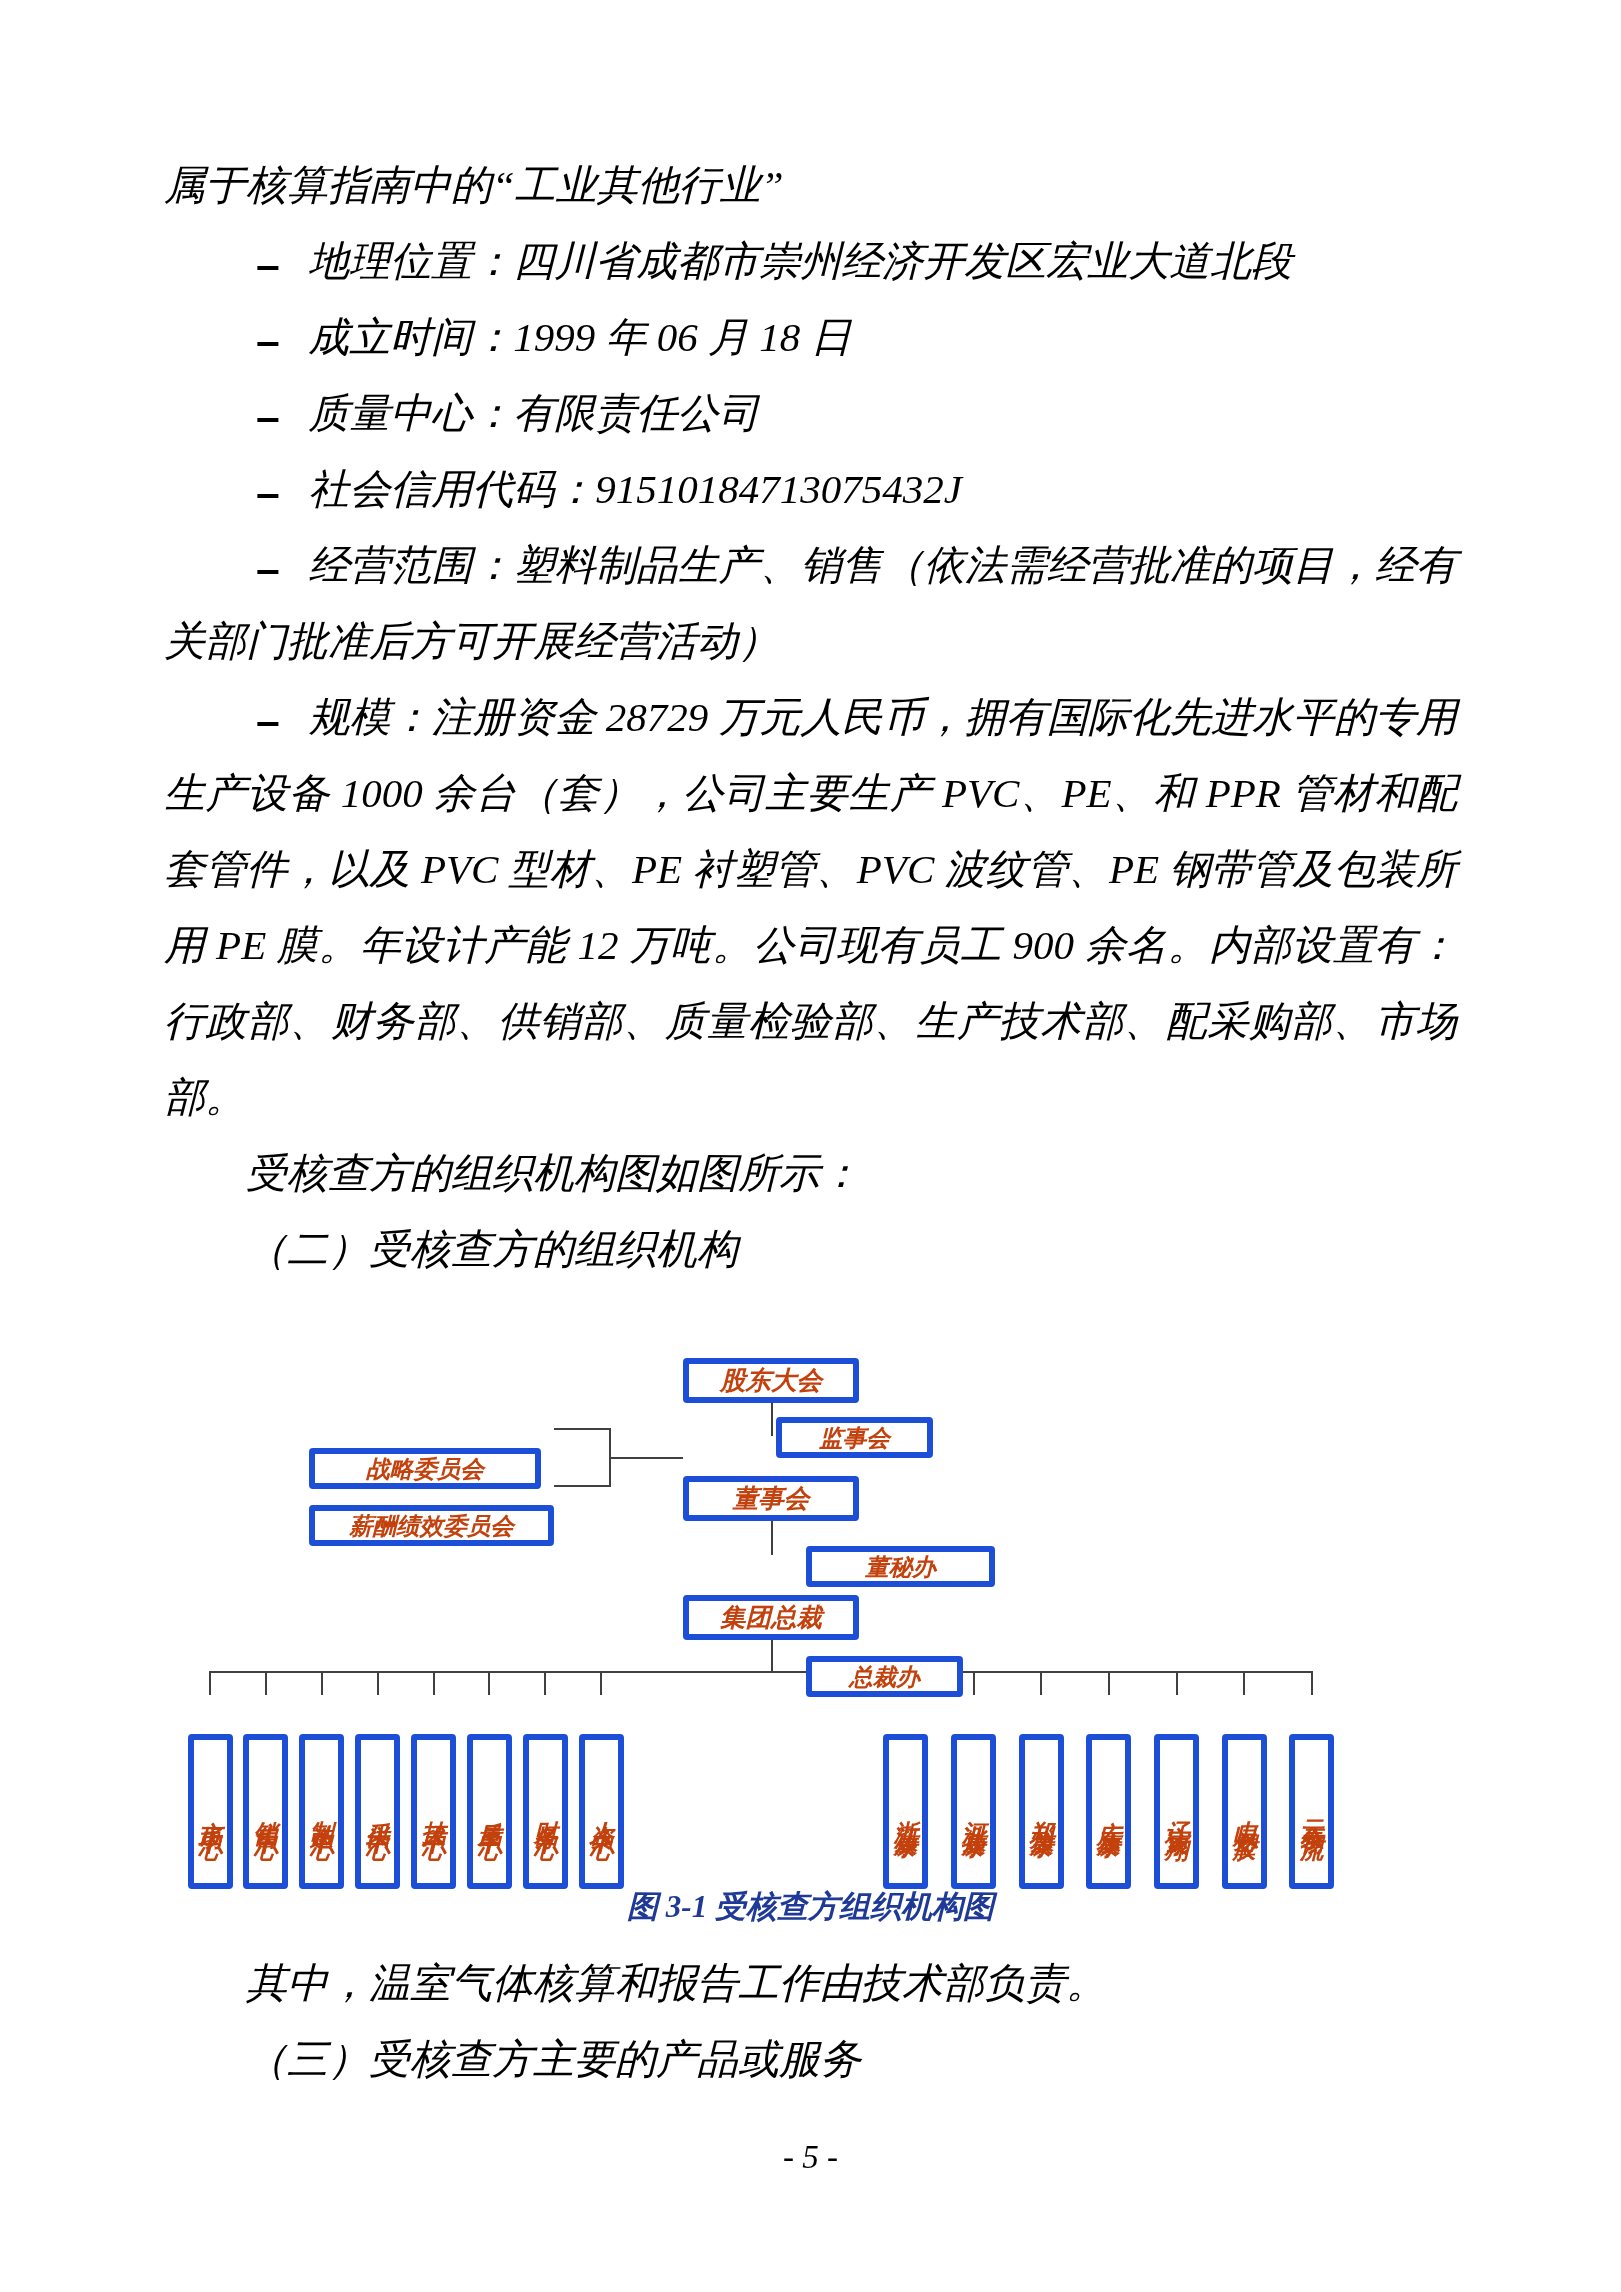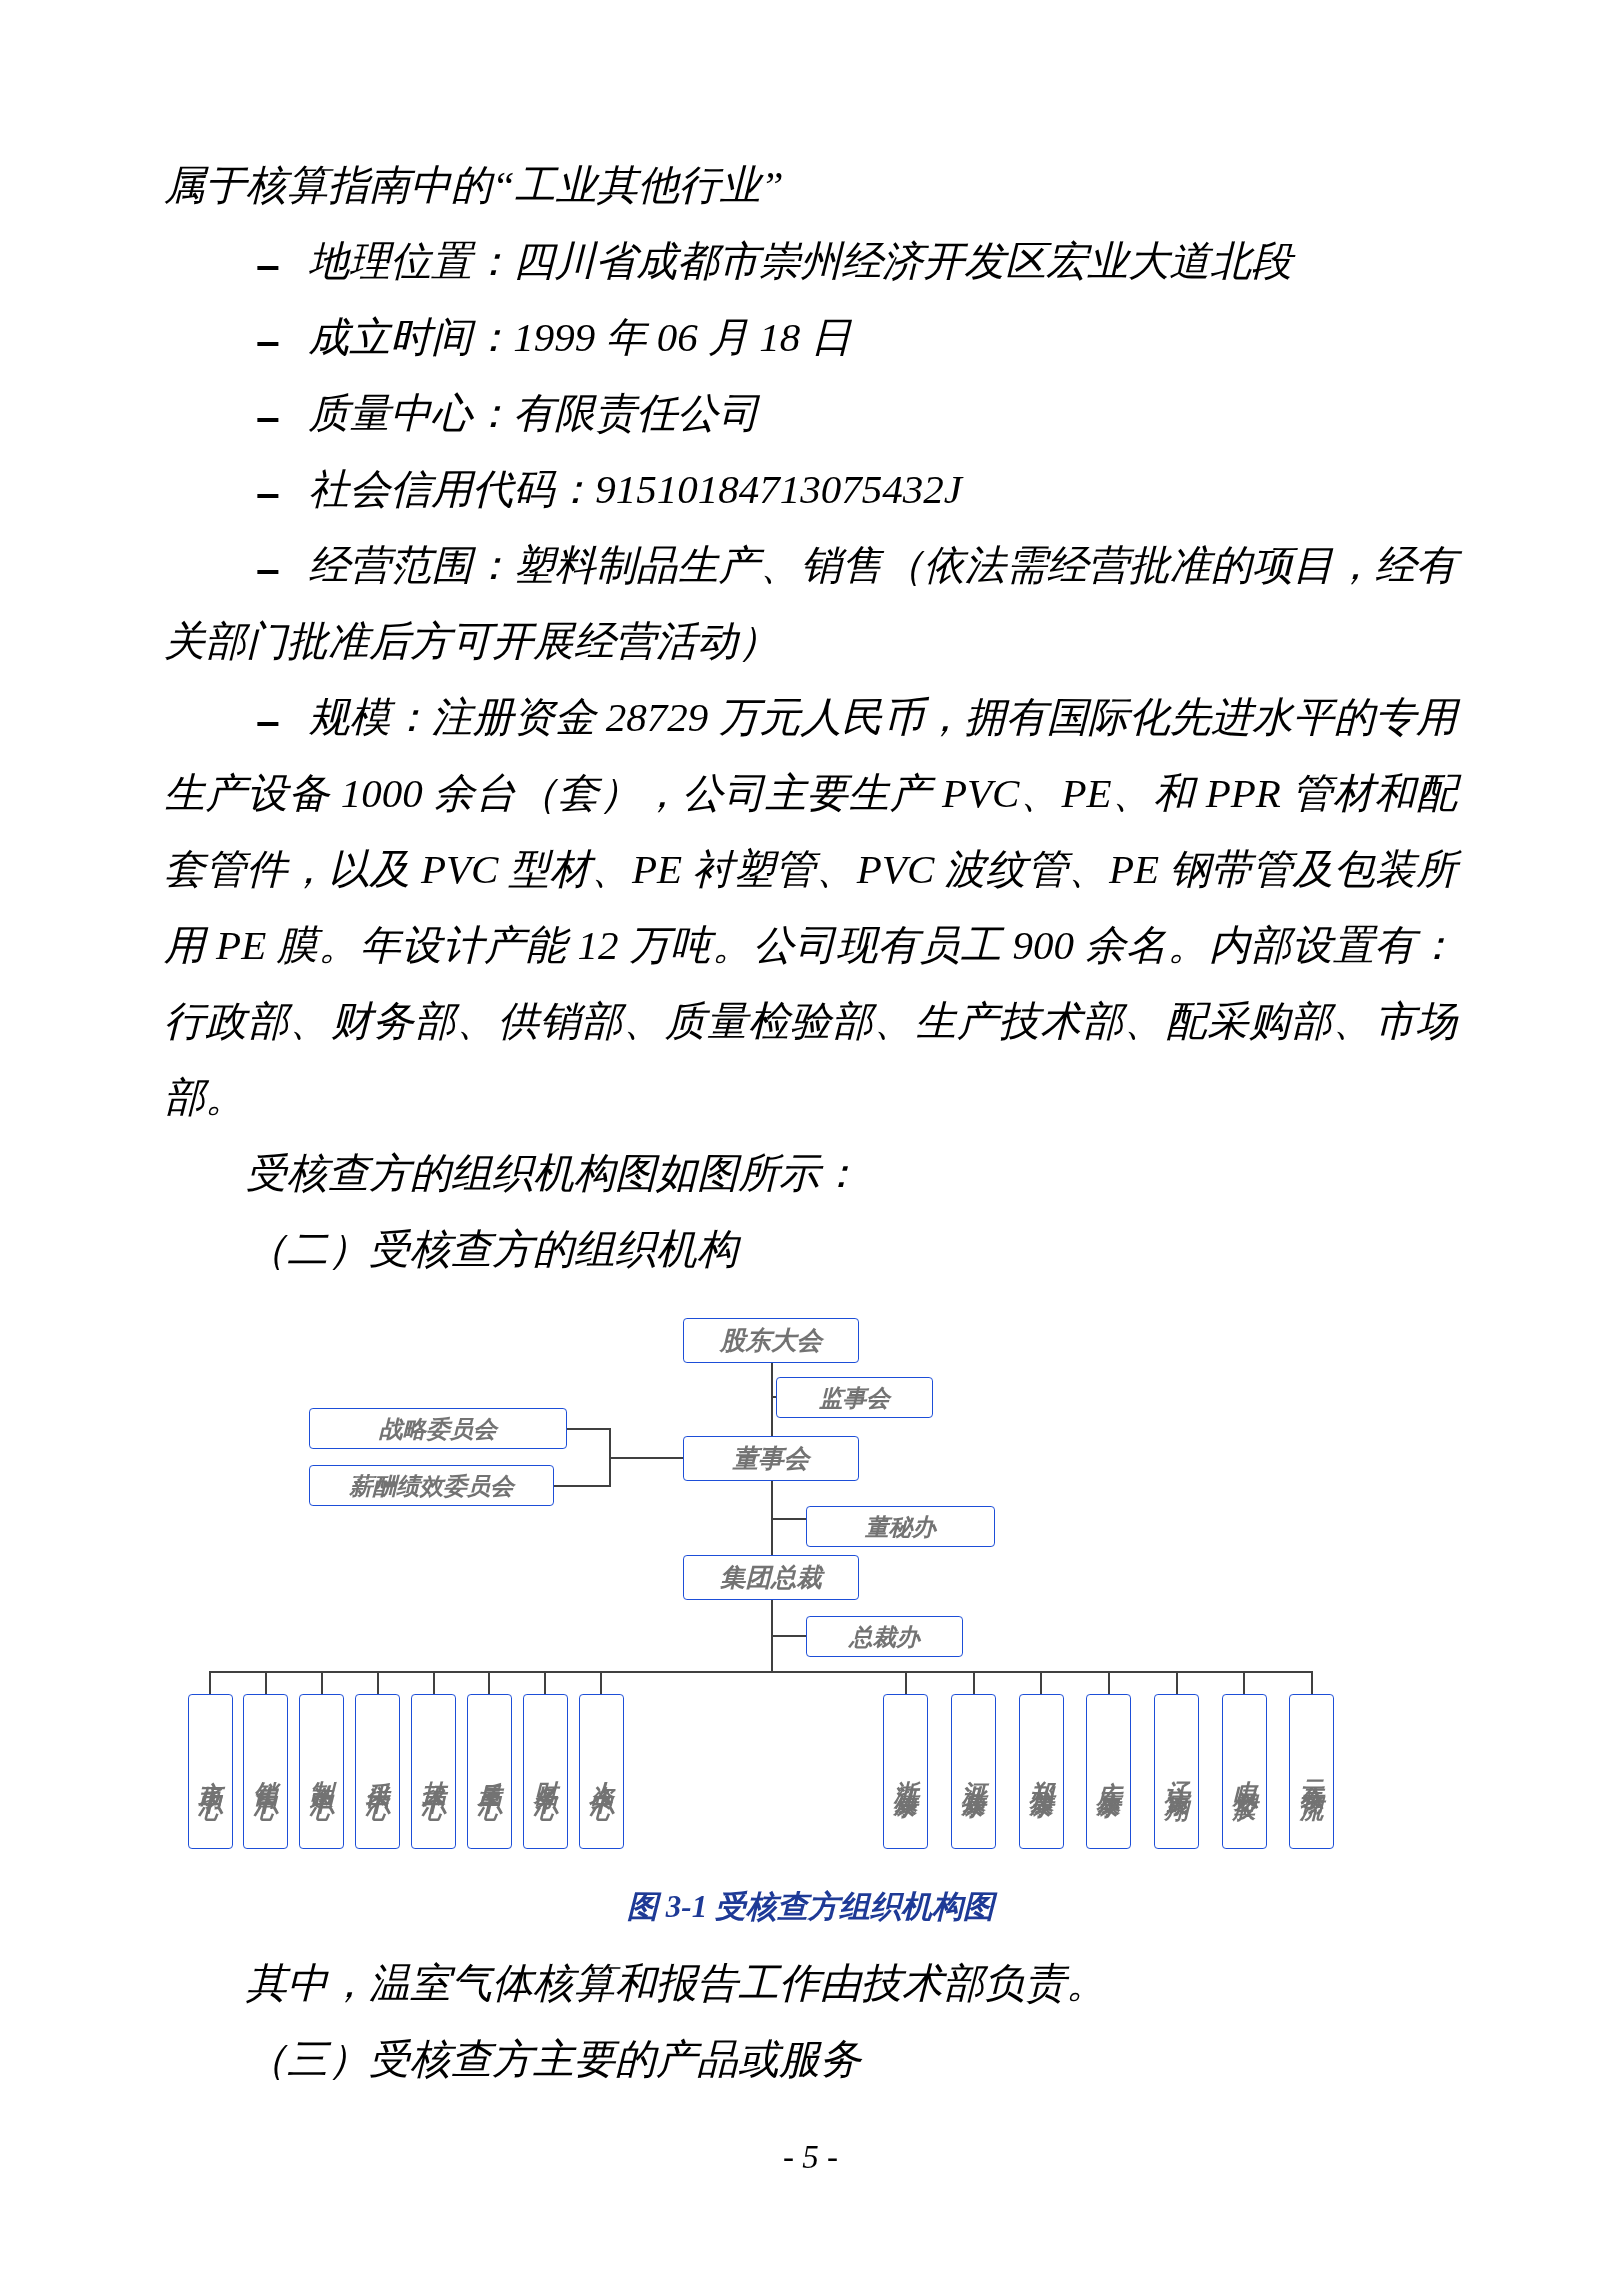--- a/index.html
+++ b/index.html
@@ -33,27 +33,28 @@
   }
   
   .org-chart {
     position:relative;
     width:1294px; height:541px;
     margin-top:27.4px;
   }
   .obox {
     position:absolute;
     background:#ffffff;
-    border:1px solid #1d4ed8;
+    border:6px solid #1d4ed8;
     border-radius:3.9px;
     display:flex; align-items:center; justify-content:center;
     font-family:"Liberation Sans","DejaVu Sans",sans-serif;
     font-weight:bold;
     font-size:25.5px;
-    color:#737373;
+    color:#c2410c;
+    margin-top:40px;
   }
   .obox.small { font-size:23.5px; }
   .obox.vbox {
     writing-mode:vertical-rl;
     text-orientation:upright;
     font-size:23.5px;
     letter-spacing:4.9px;
   }
   .cline { position:absolute; background:#404040; }
   
@@ -134,21 +135,21 @@
     <div class="cline" style="left:809px;top:357px;width:2px;height:23.5px"></div>
     <div class="cline" style="left:876px;top:357px;width:2px;height:23.5px"></div>
     <div class="cline" style="left:944px;top:357px;width:2px;height:23.5px"></div>
     <div class="cline" style="left:1012px;top:357px;width:2px;height:23.5px"></div>
     <div class="cline" style="left:1079px;top:357px;width:2px;height:23.5px"></div>
     <div class="cline" style="left:1147px;top:357px;width:2px;height:23.5px"></div>
 
     <div class="obox" style="left:519px;top:3.9px;width:176px;height:45px">股东大会</div>
     <div class="obox small" style="left:612px;top:63px;width:157px;height:41px">监事会</div>
     <div class="obox" style="left:519px;top:122px;width:176px;height:45px">董事会</div>
-    <div class="obox small" style="left:145px;top:94px;width:258px;height:41px">战略委员会</div>
+    <div class="obox small" style="left:145px;top:94px;width:232px;height:41px">战略委员会</div>
     <div class="obox small" style="left:145px;top:151px;width:245px;height:41px">薪酬绩效委员会</div>
     <div class="obox small" style="left:642px;top:192px;width:189px;height:41px">董秘办</div>
     <div class="obox" style="left:519px;top:241px;width:176px;height:45px">集团总裁</div>
     <div class="obox small" style="left:642px;top:302px;width:157px;height:41px">总裁办</div>
 
     <div class="obox vbox" style="left:23.5px;top:380px;width:45px;height:155px">市场中心</div>
     <div class="obox vbox" style="left:79px;top:380px;width:45px;height:155px">销售中心</div>
     <div class="obox vbox" style="left:135px;top:380px;width:45px;height:155px">制造中心</div>
     <div class="obox vbox" style="left:191px;top:380px;width:45px;height:155px">采供中心</div>
     <div class="obox vbox" style="left:247px;top:380px;width:45px;height:155px">技术中心</div>

